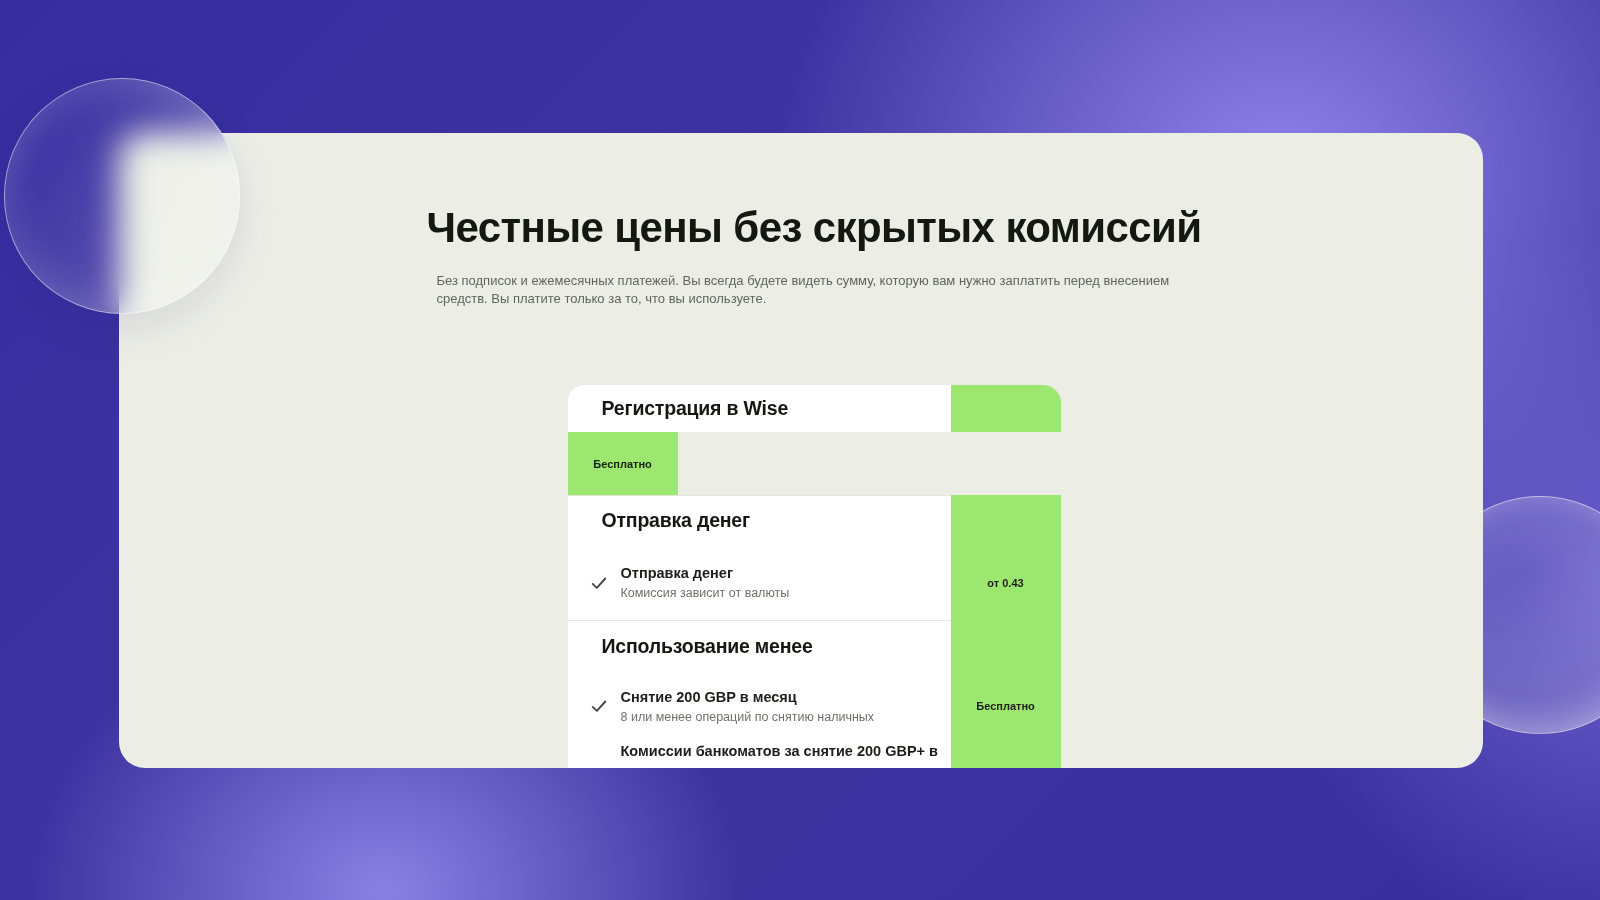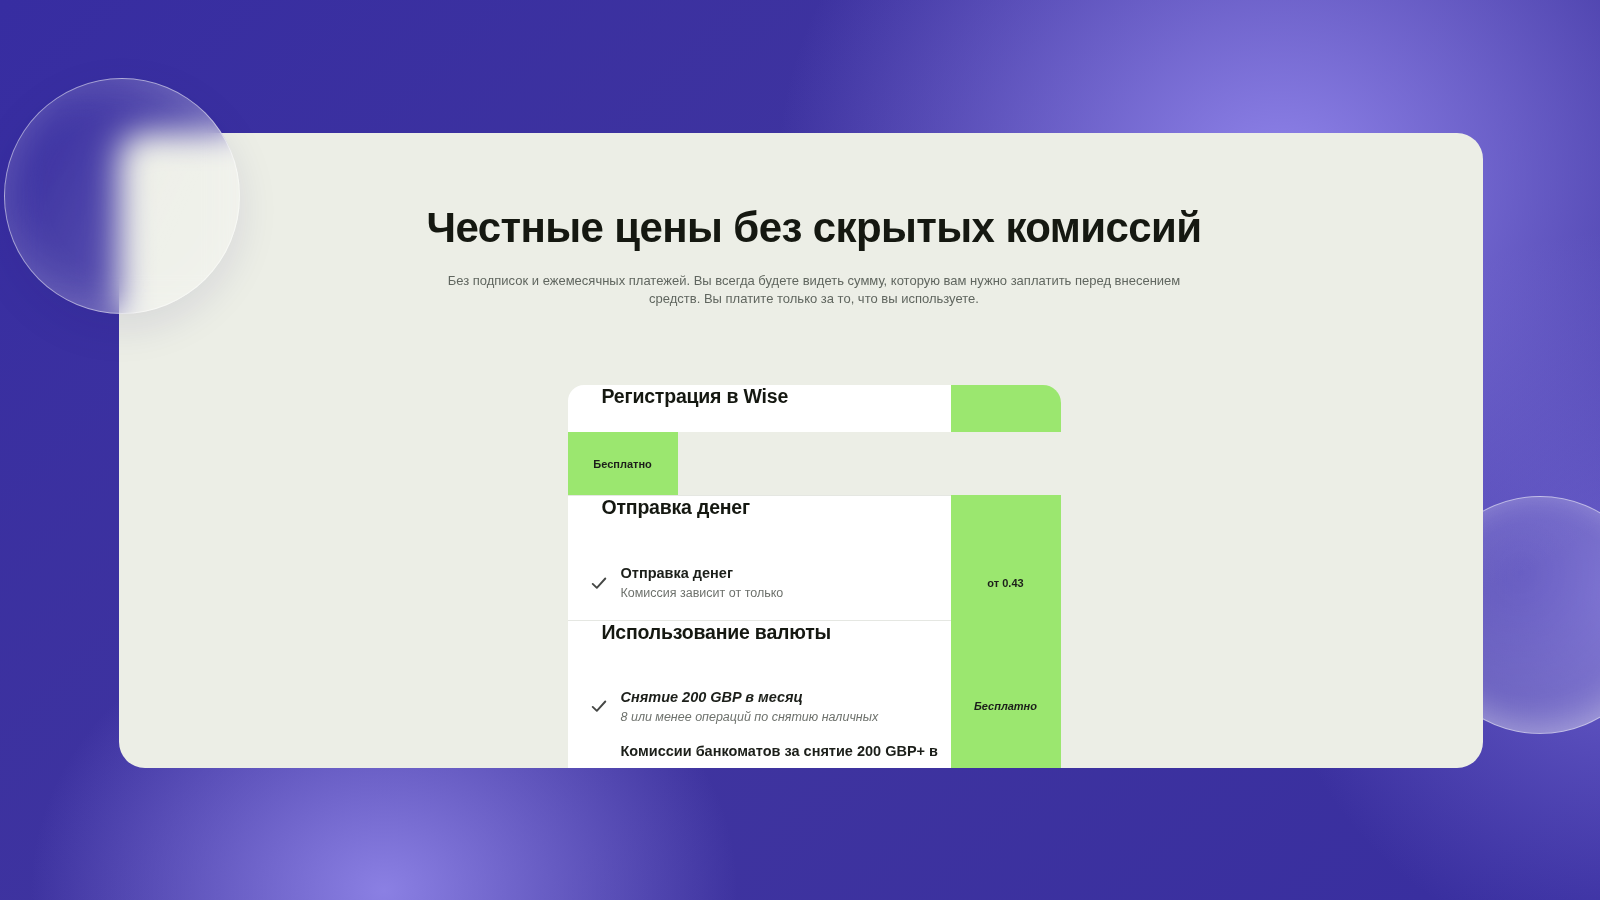--- a/index.html
+++ b/index.html
@@ -35,43 +35,43 @@
   .card {
     position:absolute; left:119px; top:133px; width:1364px; height:635px;
     background:var(--card,#ECEEE6); border-radius:26px; overflow:hidden; z-index:2;padding-left:26px;
   }
   .title {
     margin:72px 24px 0; text-align:center;
     font-size:42px; line-height:46px; font-weight:700; letter-spacing:-0.6px;
     color:var(--text-dark,#151811);
   }
   .subtitle {
-    max-width:755px; margin:21px auto 0; text-align:center;
+    max-width:755px; margin:21px auto 0; 
     font-size:13px; line-height:17.5px; color:var(--text-gray,#60665f);
   }
 
   
   .table { width:493px; margin:78px auto 0; }
   .trow { display:flex; width:493px; }
   .cell { height:100%; }
   .cell-left  { width:383px; background:#ffffff; display:flex; }
   .cell-green { width:110px; background:var(--green,#9BE76F);
                 display:flex; align-items:center; justify-content:center; }
 
-  .hdr-left  { align-items:flex-start; padding-left:34px; }
+  .hdr-left  { align-items:center; padding-left:34px; }
   .sec0 .hdr-left  { border-top-left-radius:16px; }
   .sec0 .hdr-row .cell-green { border-top-right-radius:18px; }
   .sec1 .hdr-left, .sec2 .hdr-left { border-top:1px solid #e5e7e2; }
 
   .sec0 .hdr-row    { height:47px; }
   .sec0 .item-row-0 { height:63px; }
   .sec1 .hdr-row    { height:50px; }
   .sec1 .item-row-0 { height:75px; }
   .sec2 .hdr-row    { height:52px; }
-  .sec2 .item-row-0 { height:68px;font-style:italic; }
+  .sec2 .item-row-0 { height:68px; }
   .sec2 .item-row-1 { height:70px; }
   .sec2 .item-row-1 .item-left { align-items:flex-start; padding-top:2px; }
 
   .sec-title { font-size:19.5px; font-weight:700; letter-spacing:-0.2px; color:var(--text-dark,#151811); }
 
   .item-left { align-items:center; padding-left:22px; }
   .check { width:18px; height:18px; flex:0 0 18px; margin-right:13px; }
   .check svg { display:block; width:18px; height:18px; }
   .check-hidden svg { visibility:hidden; }
   .lbl-wrap { display:flex; flex-direction:column; }
@@ -110,32 +110,32 @@
           </div>
           <div class="trow item-row item-row-0">
             <div class="cell cell-left item-left">
               <span class="check">
                 <svg viewBox="0 0 20 20" aria-hidden="true">
                   <path d="M3 11l4.6 4.4L17 5" fill="none" stroke="#454745" stroke-width="2.1" stroke-linecap="round" stroke-linejoin="round"></path>
                 </svg>
               </span>
               <div class="lbl-wrap">
                 <span class="lbl">Отправка денег</span>
-                <span class="sub">Комиссия зависит от только</span>
+                <span class="sub">Комиссия зависит от валюты</span>
               </div>
             </div>
             <div class="cell cell-green item-green">
               <span class="price">от 0.43</span>
             </div>
           </div>
         </div>
         <div class="sec sec2">
           <div class="trow hdr-row">
             <div class="cell cell-left hdr-left">
-              <h3 class="sec-title">Использование валюты</h3>
+              <h3 class="sec-title">Использование менее</h3>
             </div>
             <div class="cell cell-green"></div>
           </div>
           <div class="trow item-row item-row-0">
             <div class="cell cell-left item-left">
               <span class="check">
                 <svg viewBox="0 0 20 20" aria-hidden="true">
                   <path d="M3 11l4.6 4.4L17 5" fill="none" stroke="#454745" stroke-width="2.1" stroke-linecap="round" stroke-linejoin="round"></path>
                 </svg>
               </span>

